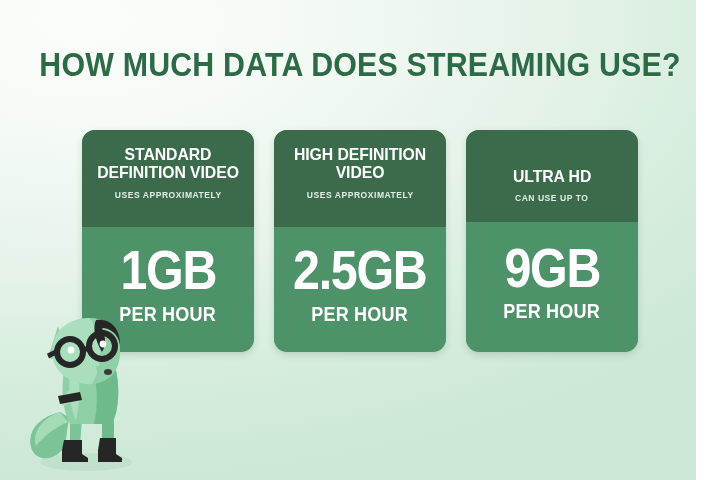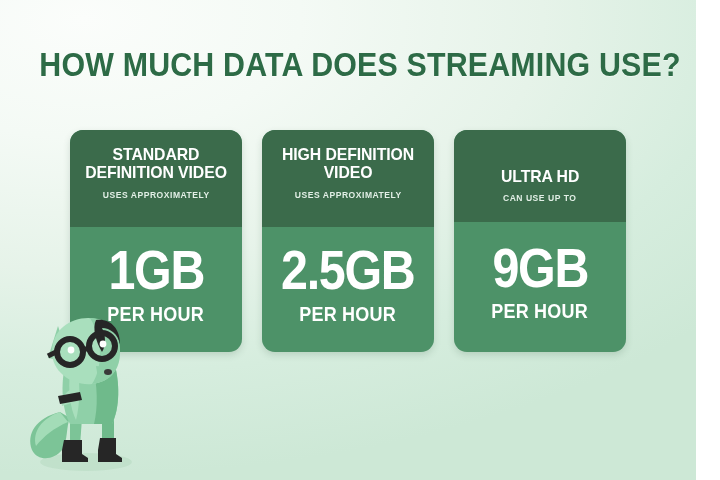--- a/index.html
+++ b/index.html
@@ -32,21 +32,21 @@
     transform:scaleX(0.92);
     transform-origin:center top;
     white-space:nowrap;
     font-stretch:condensed;
     text-shadow:0 1px 0 rgba(255,255,255,0.45);
   }
 
   
   #cards {
     position:absolute;
-    top:130px; left:70px;
+    top:130px; left:82px;
     width:556px; height:222px;
     display:flex;
     gap:20px;
   }
 
   .card {
     position:relative;
     width:172px; height:222px;
     border-radius:13px;
     overflow:hidden;

